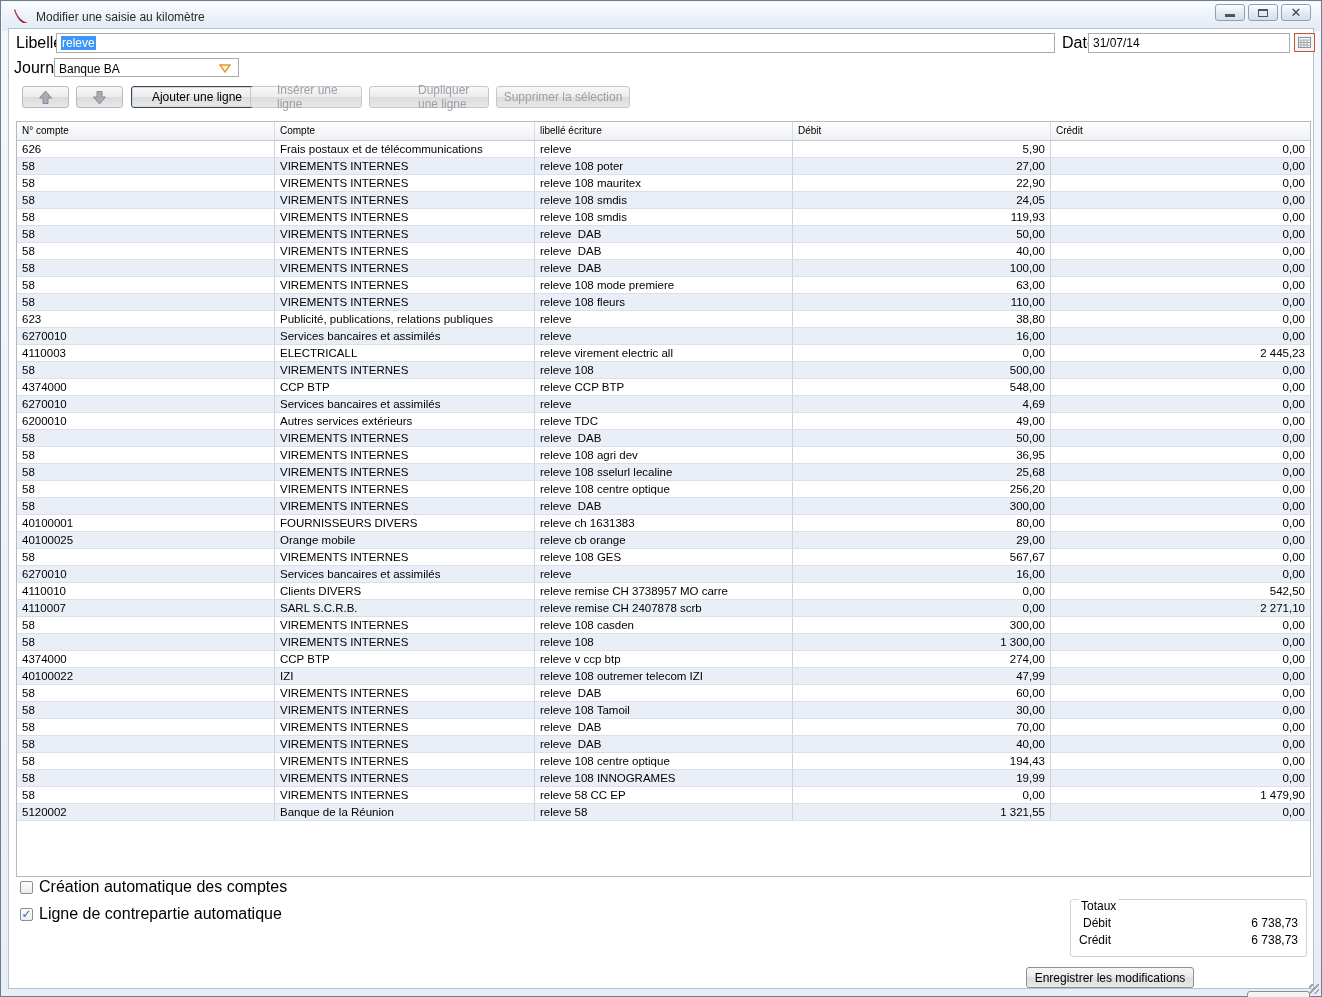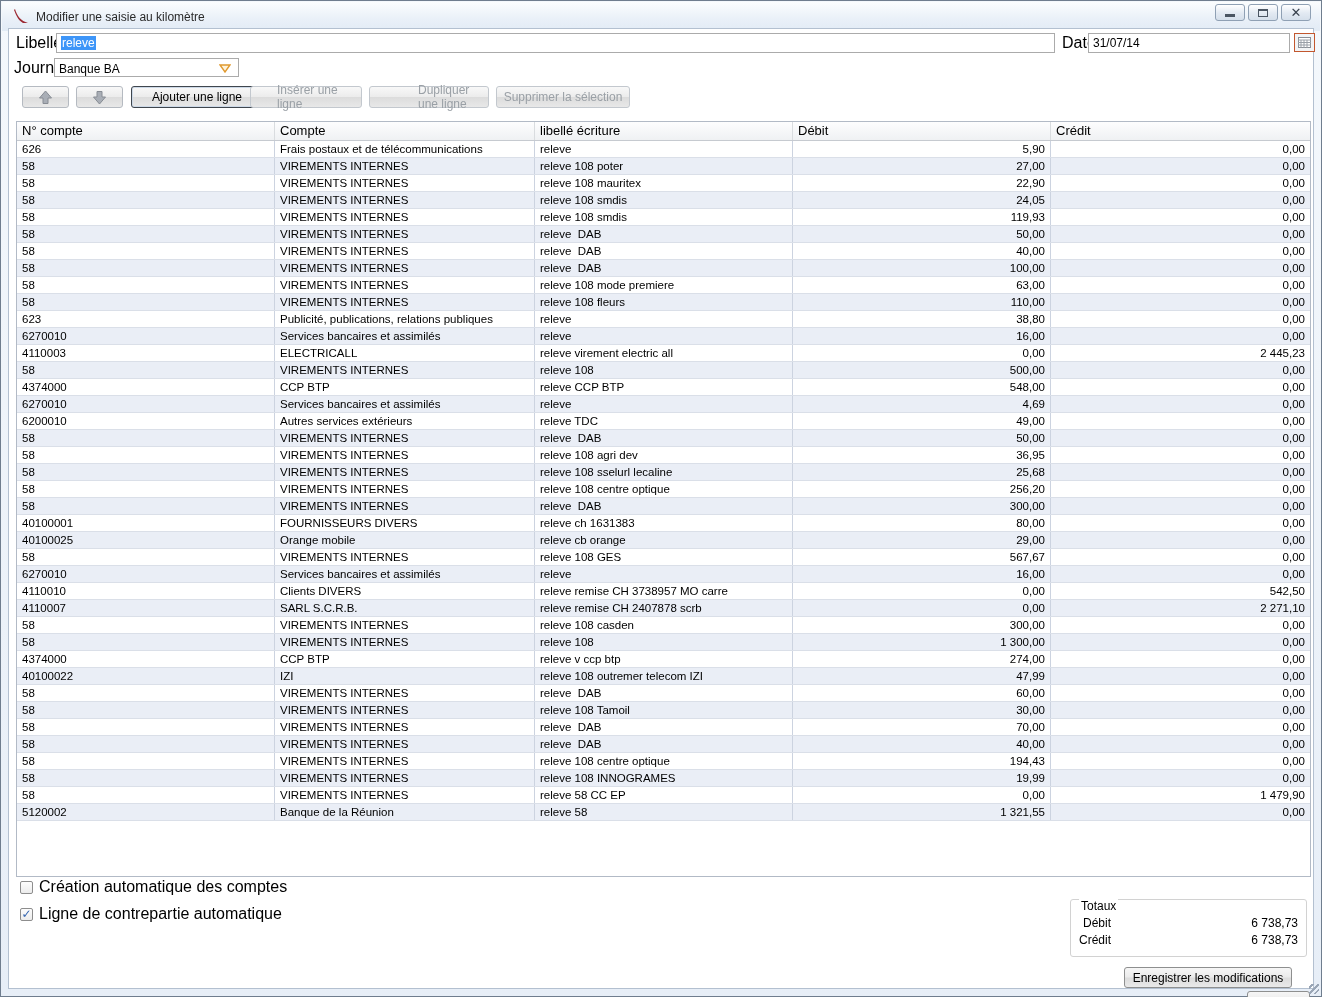--- a/index.html
+++ b/index.html
@@ -46,21 +46,21 @@
     background:linear-gradient(#f8f8f8,#ececec 48%,#dcdcdc 52%,#e8e8e8);
     font-size:12px; color:#000; display:flex; align-items:center; justify-content:center; }
   .tb-btn.default { border-color:#3f464e; box-shadow:0 0 0 1px #cdd9e7 inset; }
   .tb-btn.disabled { color:#9aa0a6; border-color:#c3c8ce; }
 
   
   .table { position:absolute; left:7px; top:92px; width:1295px; height:756px;
     border:1px solid #b2bac6; background:#fff; overflow:hidden; }
   .thead { display:flex; height:19px; background:linear-gradient(#fdfdfe,#eff1f3);
     border-bottom:1px solid #c6cad0; }
-  .th { font-size:13px; line-height:18px; padding:0 5px; border-right:1px solid #d9dcdf;
+  .th { font-size:10px; line-height:18px; padding:0 5px; border-right:1px solid #d9dcdf;
     overflow:hidden; white-space:pre; }
   .trow { display:flex; height:17px; border-bottom:1px solid #dadfe8; background:#fff; }
   .trow.alt { background:#eaeef6; }
   .cell { font-size:11.5px; line-height:16px; padding:0 5px; border-right:1px solid #ccd3e0;
     overflow:hidden; white-space:pre; }
   .c0 { width:258px; } .c1 { width:260px; } .c2 { width:258px; } .c3 { width:258px; } .c4 { width:259px; }
   .num { text-align:right; }
   .c4 { border-right:none; }
   .th.c4 { border-right:none; }
 
@@ -458,19 +458,19 @@
       <div class="tot-row">
         <span class="tot-lbl">Débit</span>
         <span>6 738,73</span>
       </div>
       <div class="tot-row">
         <span>Crédit</span>
         <span>6 738,73</span>
       </div>
     </div>
 
-    <div class="btn" style="left:1115px; top:938px; width:168px;">Enregistrer les modifications</div>
+    <div class="btn" style="left:1017px; top:938px; width:168px;">Enregistrer les modifications</div>
     <div class="btn" style="left:1238px; top:938px; width:63px;margin-top:24px;">Annuler</div>
 
   </div>
 
   <div class="resize-grip"></div>
 </div>
 
 </body></html>

